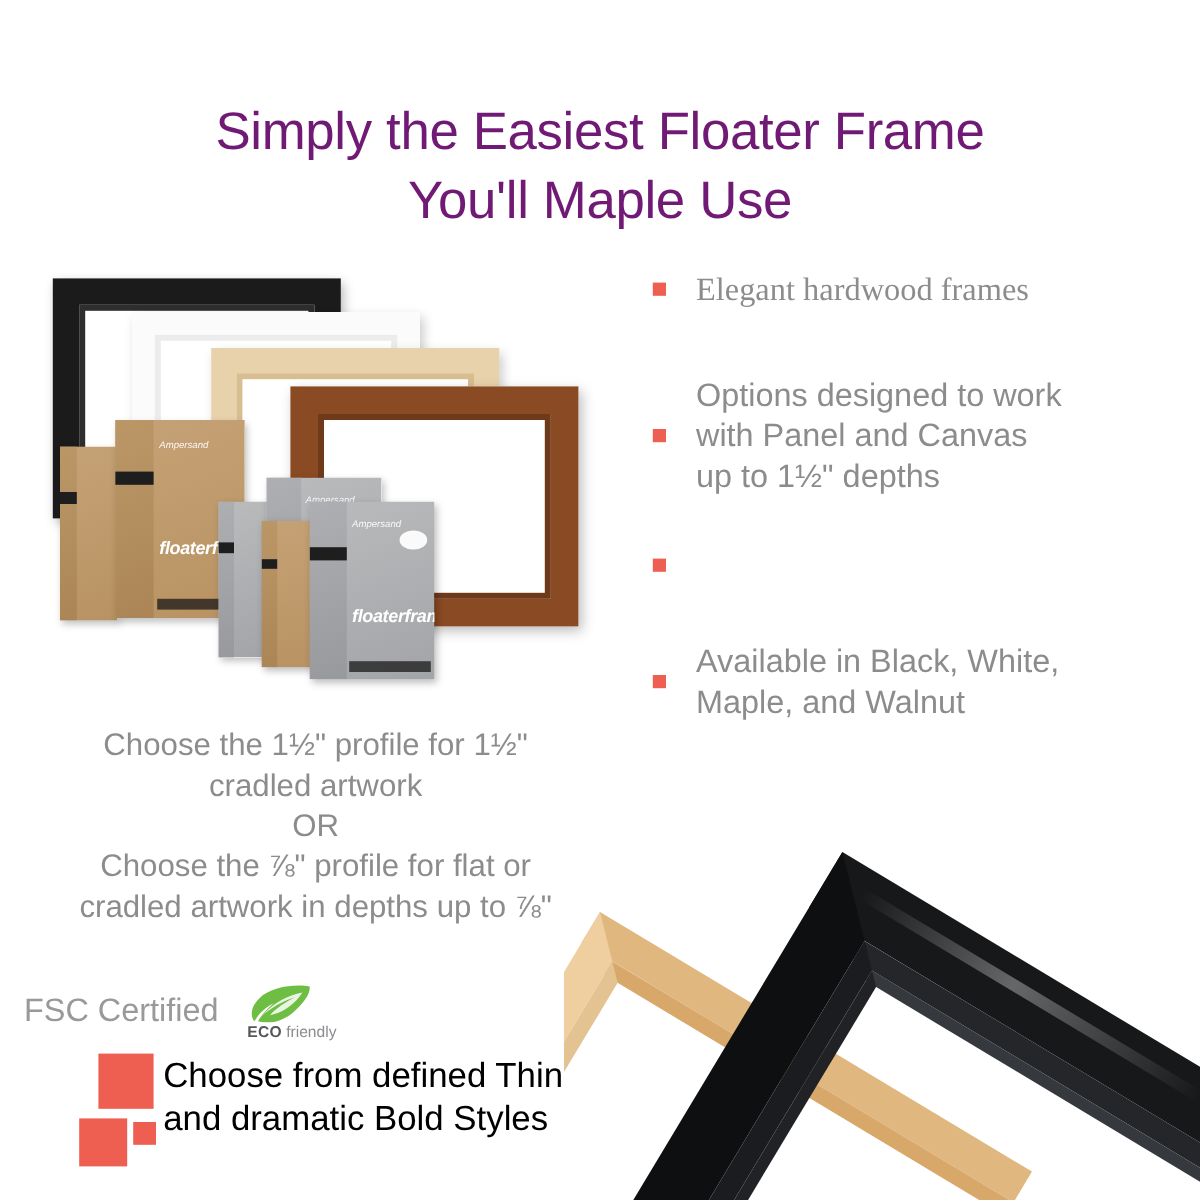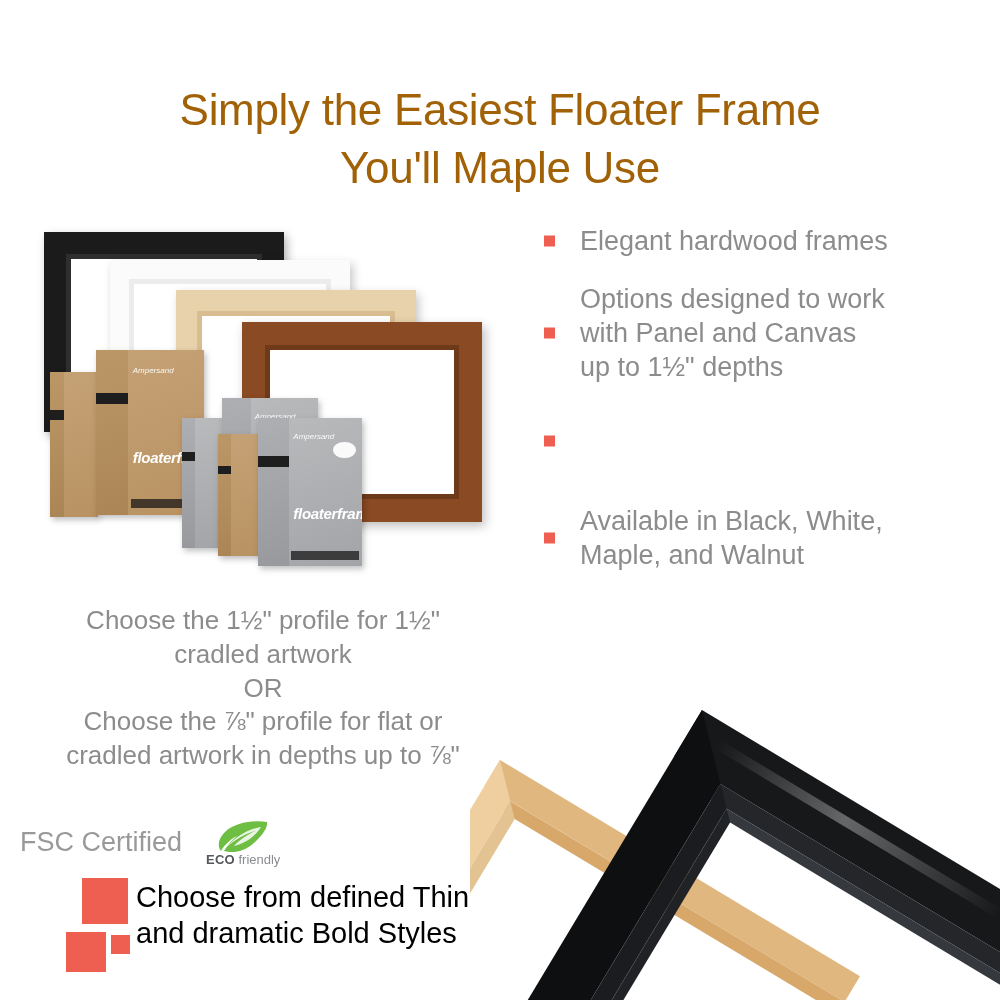--- a/index.html
+++ b/index.html
@@ -19,21 +19,21 @@
     overflow: hidden;
   }
 
   
   .headline {
     position: absolute;
     left: 60px;
     top: 52px;
     width: 880px;
     text-align: center;
-    color: #a16207;
+    color: #701a75;
     font-size: 44px;
     line-height: 1.30;
     font-weight: 400;
     letter-spacing: -0.3px;
   }
   .headline .l2 { display: block; }
 
   
   .bullets {
     position: absolute;
@@ -58,21 +58,21 @@
     height: 11px;
     background: #ee5f52;
   }
   .bullet-text {
     color: #8c8c8c;
     font-size: 27px;
     line-height: 1.26;
     font-weight: 400;
     white-space: pre-line;
   }
-  .bullet-row.b1 { margin-bottom: 22px; }
+  .bullet-row.b1 { margin-bottom: 52px; font-family: Liberation Serif, serif; }
   .bullet-row.b2 { margin-bottom: 38px; }
   .bullet-row.b3 { margin-bottom: 44px; }
 
   
   .profile-copy {
     position: absolute;
     left: 8px;
     top: 604px;
     width: 510px;
     text-align: center;
@@ -92,21 +92,21 @@
     gap: 24px;
   }
   .fsc-text {
     color: #999999;
     font-size: 27px;
     line-height: 1;
   }
   .eco-badge {
     display: flex;
     flex-direction: column;
-    align-items: center;
+    align-items: flex-start;
     margin-top: 2px;
   }
   .eco-leaf { display: block; }
   .eco-words {
     margin-top: 1px;
     font-size: 13px;
     line-height: 1;
     white-space: nowrap;
   }
   .eco-strong { color: #55575a; font-weight: bold; letter-spacing: 0.2px; }

